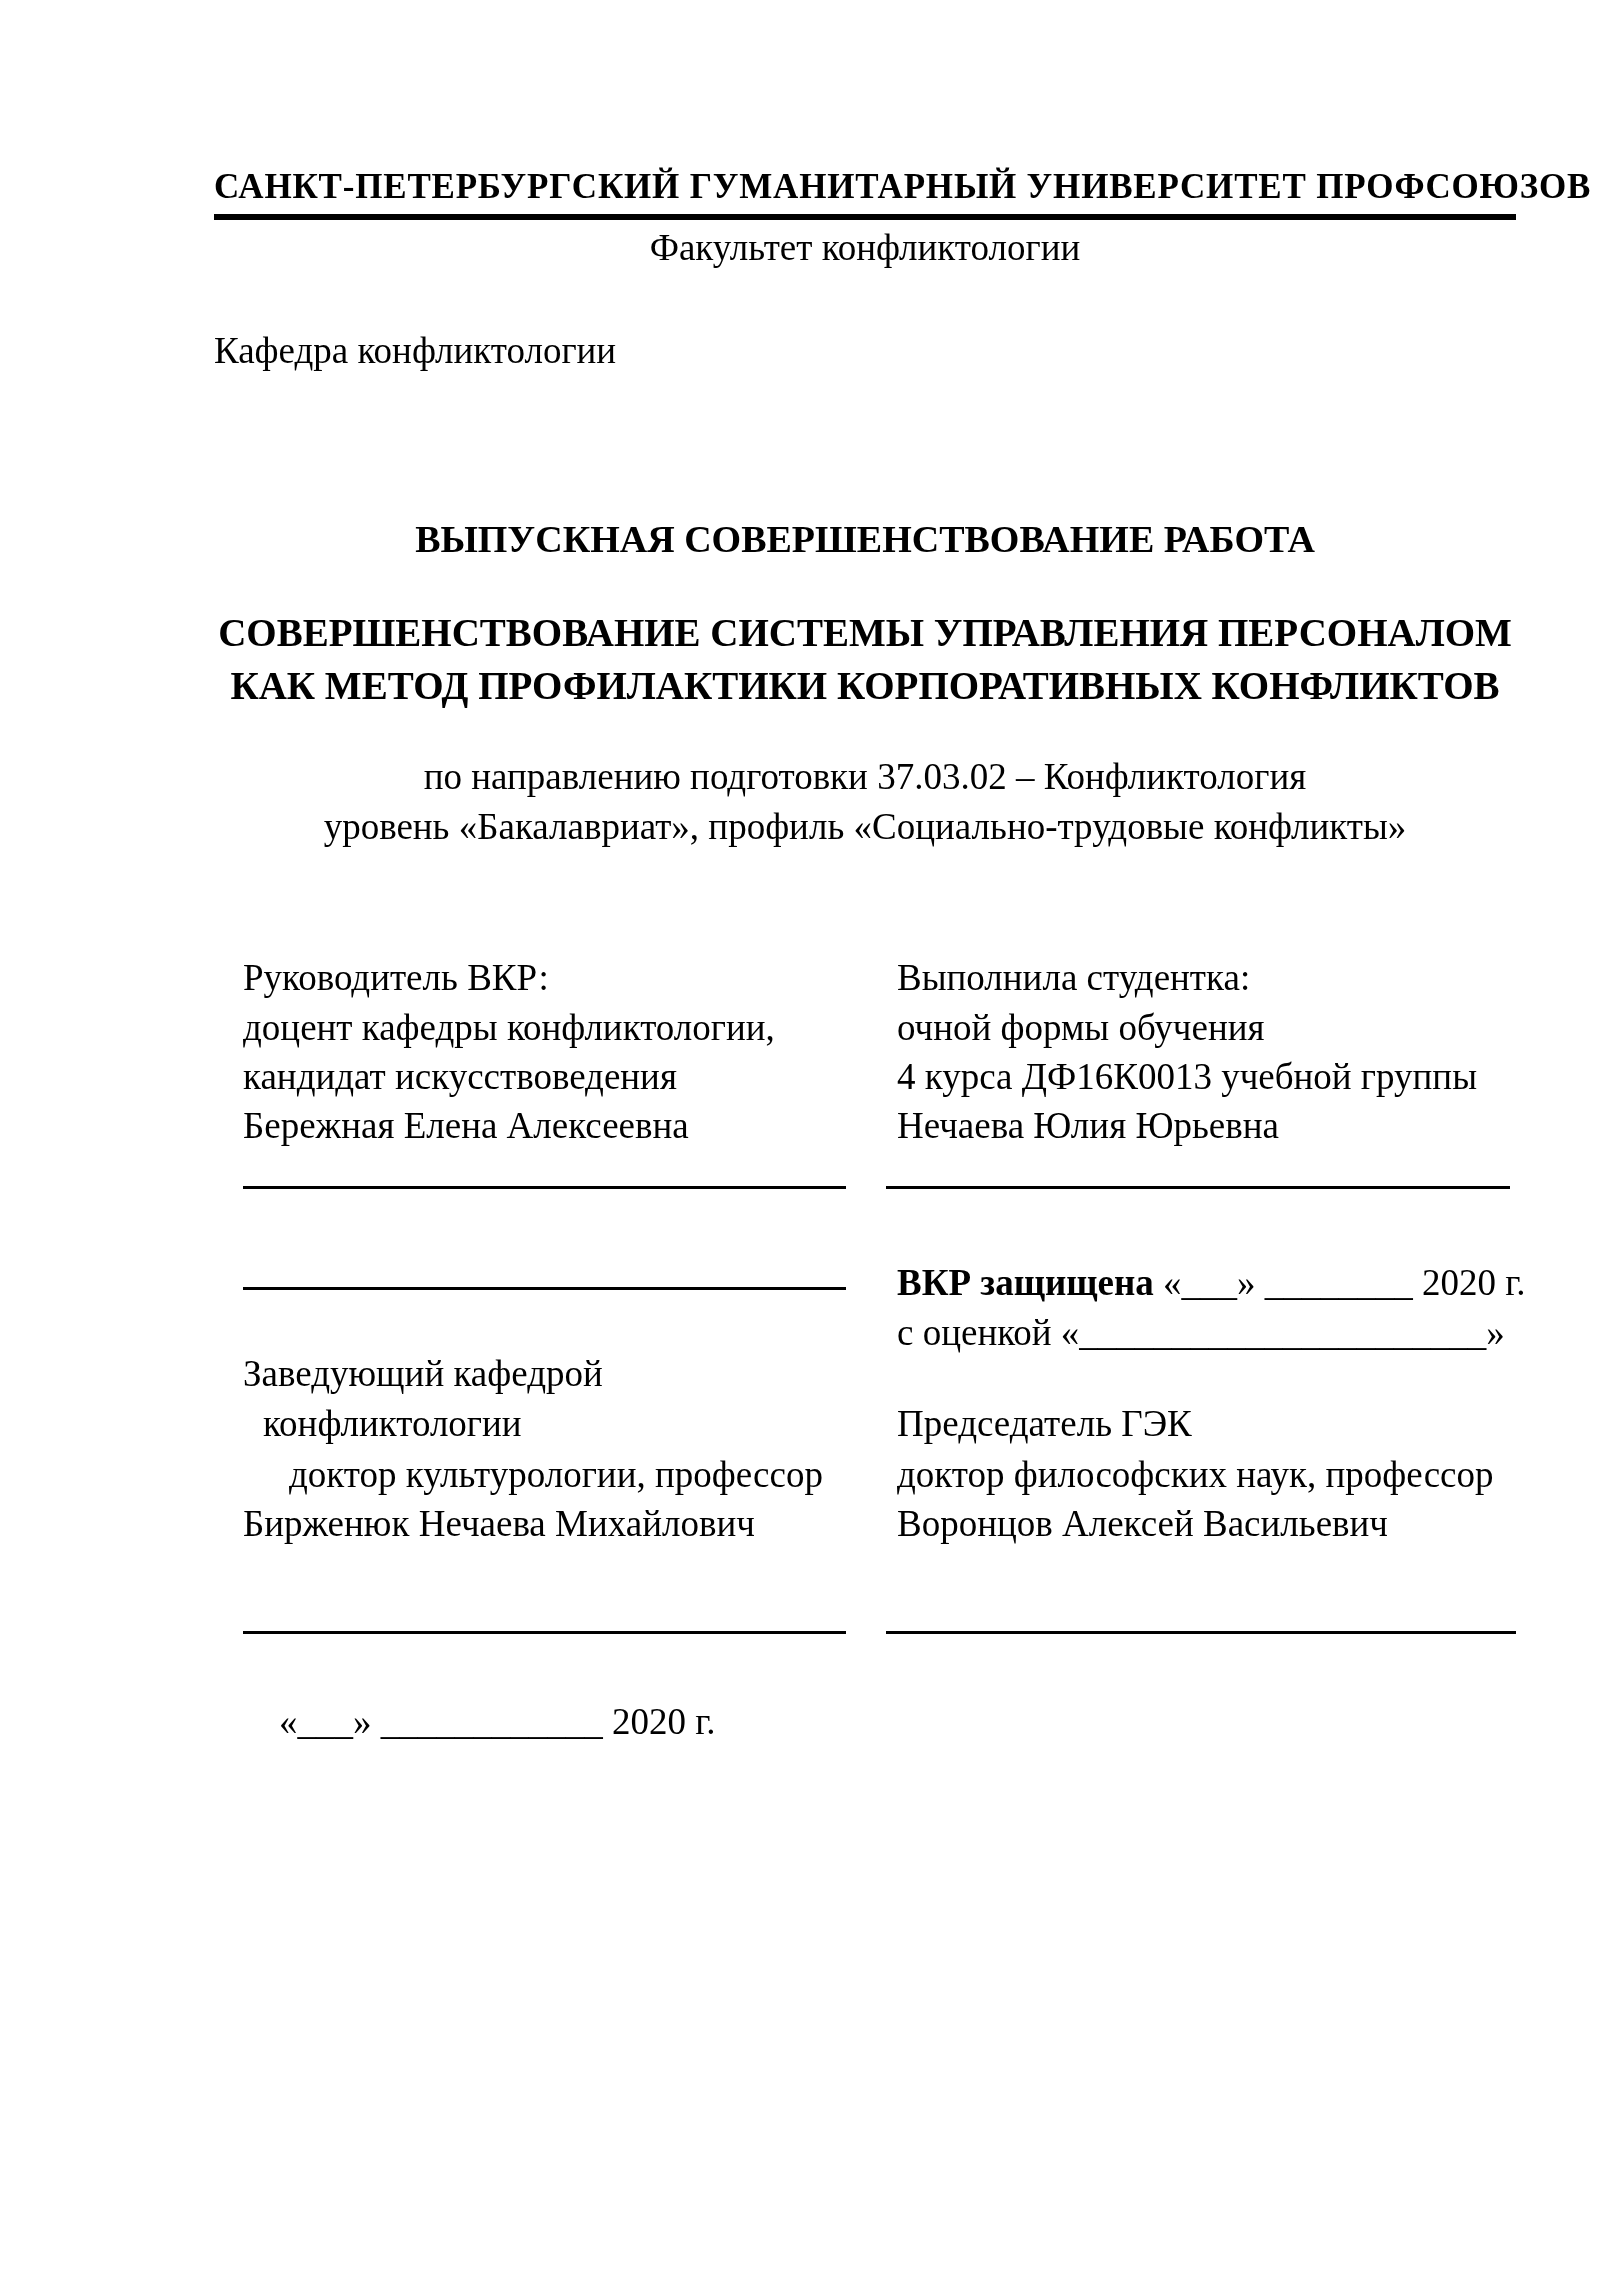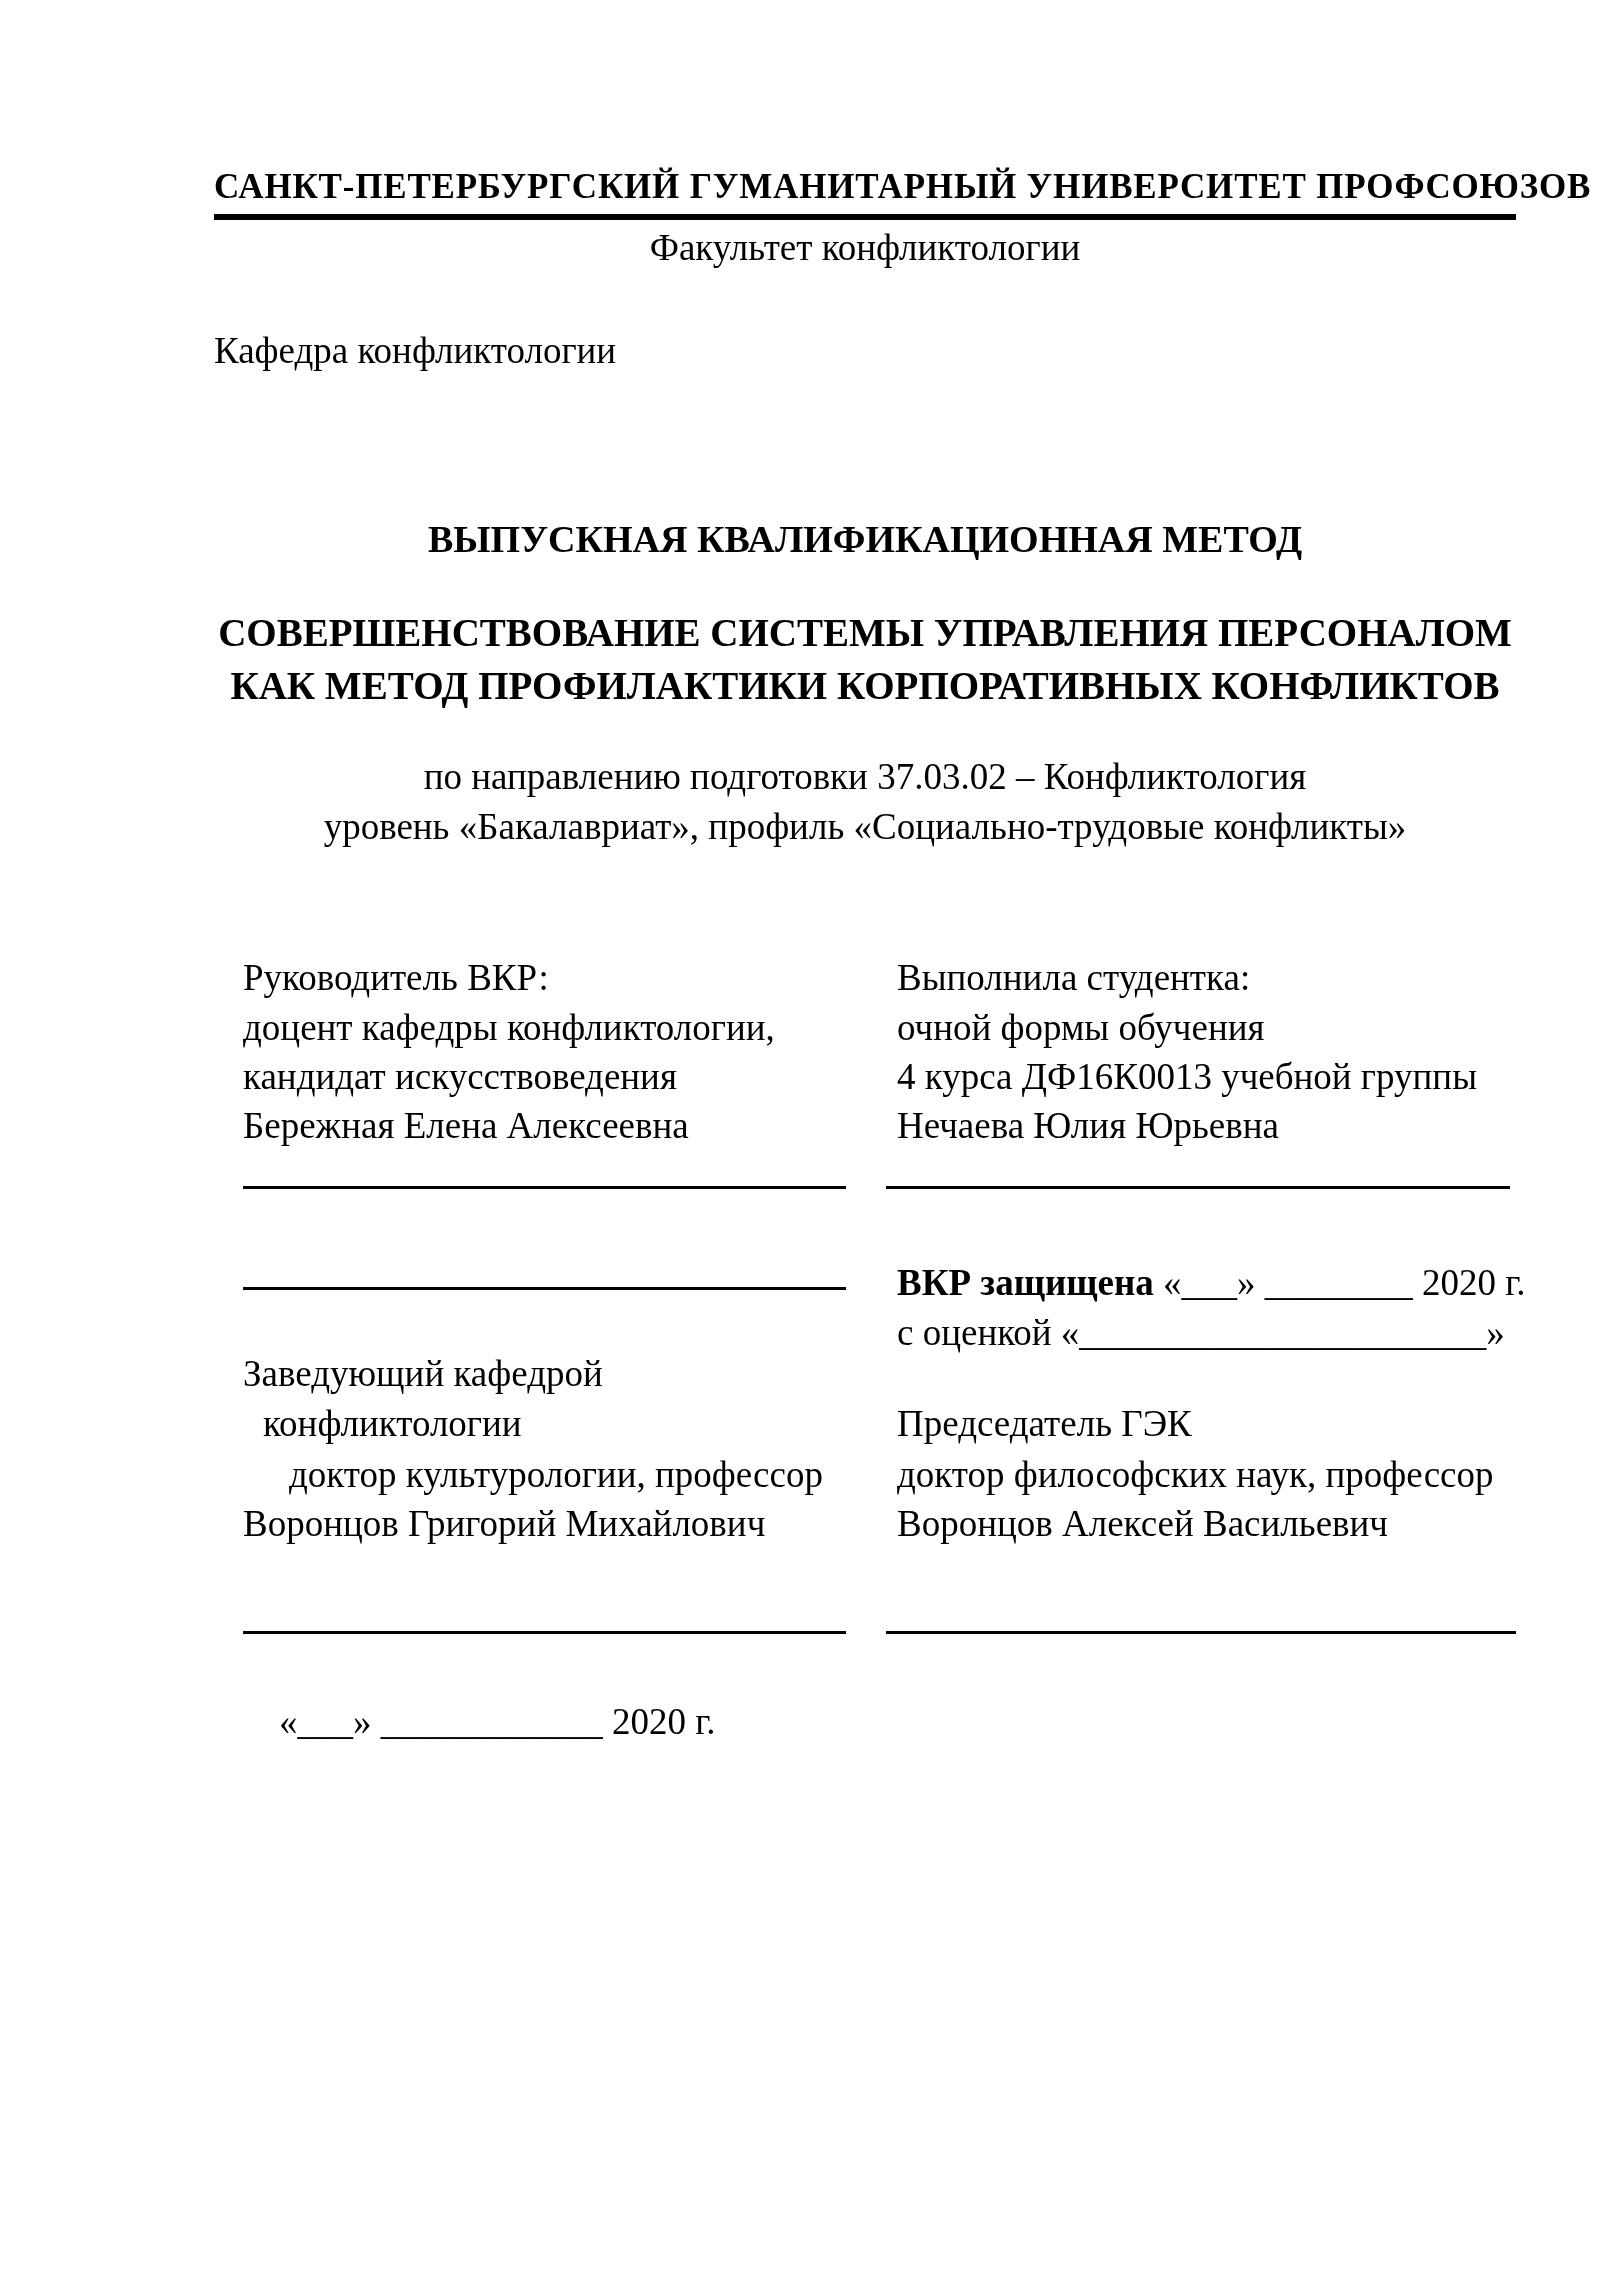--- a/index.html
+++ b/index.html
@@ -36,38 +36,38 @@
 </head>
 <body>
 
 <div class="page">
 
   <div class="abs band center uni" style="top:162px;">САНКТ-ПЕТЕРБУРГСКИЙ ГУМАНИТАРНЫЙ УНИВЕРСИТЕТ ПРОФСОЮЗОВ</div>
   <div class="header-rule"></div>
   <div class="abs band center body-text" style="top:223px;">Факультет конфликтологии</div>
   <div class="abs band right body-text" style="top:326px;">Кафедра конфликтологии</div>
 
-  <div class="abs band center work-type" style="top:513px;">ВЫПУСКНАЯ КВАЛИФИКАЦИОННАЯ МЕТОД</div>
+  <div class="abs band center work-type" style="top:513px;">ВЫПУСКНАЯ СОВЕРШЕНСТВОВАНИЕ РАБОТА</div>
   <div class="abs band center thesis-title" style="top:606px;">СОВЕРШЕНСТВОВАНИЕ СИСТЕМЫ УПРАВЛЕНИЯ ПЕРСОНАЛОМ</div>
   <div class="abs band center thesis-title" style="top:659px;">КАК МЕТОД ПРОФИЛАКТИКИ КОРПОРАТИВНЫХ КОНФЛИКТОВ</div>
 
   <div class="abs band center body-text" style="top:752px;">по направлению подготовки 37.03.02 – Конфликтология</div>
   <div class="abs band center body-text" style="top:802px;">уровень «Бакалавриат», профиль «Социально-трудовые конфликты»</div>
 
   <div class="abs lcol body-text" style="top:953px;">Руководитель ВКР:</div>
   <div class="abs lcol body-text" style="top:1003px;">доцент кафедры конфликтологии,</div>
   <div class="abs lcol body-text" style="top:1052px;">кандидат искусствоведения</div>
   <div class="abs lcol body-text" style="top:1101px;">Бережная Елена Алексеевна</div>
   <div class="sig-line" style="top:1186px; left:243px; width:603px;"></div>
   <div class="sig-line" style="top:1287px; left:243px; width:603px;"></div>
 
   <div class="abs lcol body-text" style="top:1349px;">Заведующий кафедрой</div>
   <div class="abs lcol body-text" style="top:1399px;margin-left:20px;">конфликтологии</div>
   <div class="abs lcol body-text" style="top:1450px;margin-left:46px;">доктор культурологии, профессор</div>
-  <div class="abs lcol body-text" style="top:1499px;">Воронцов Григорий Михайлович</div>
+  <div class="abs lcol body-text" style="top:1499px;">Бирженюк Нечаева Михайлович</div>
   <div class="sig-line" style="top:1631px; left:243px; width:603px;"></div>
   <div class="abs lcol body-text" style="top:1697px;margin-left:36px;">«___» ____________ 2020 г.</div>
 
   <div class="abs rcol body-text" style="top:953px;">Выполнила студентка:</div>
   <div class="abs rcol body-text" style="top:1003px;">очной формы обучения</div>
   <div class="abs rcol body-text" style="top:1052px;">4 курса ДФ16К0013 учебной группы</div>
   <div class="abs rcol body-text" style="top:1101px;">Нечаева Юлия Юрьевна</div>
   <div class="sig-line" style="top:1186px; left:886px; width:624px;"></div>
 
   <div class="abs rcol body-text" style="top:1258px;">

